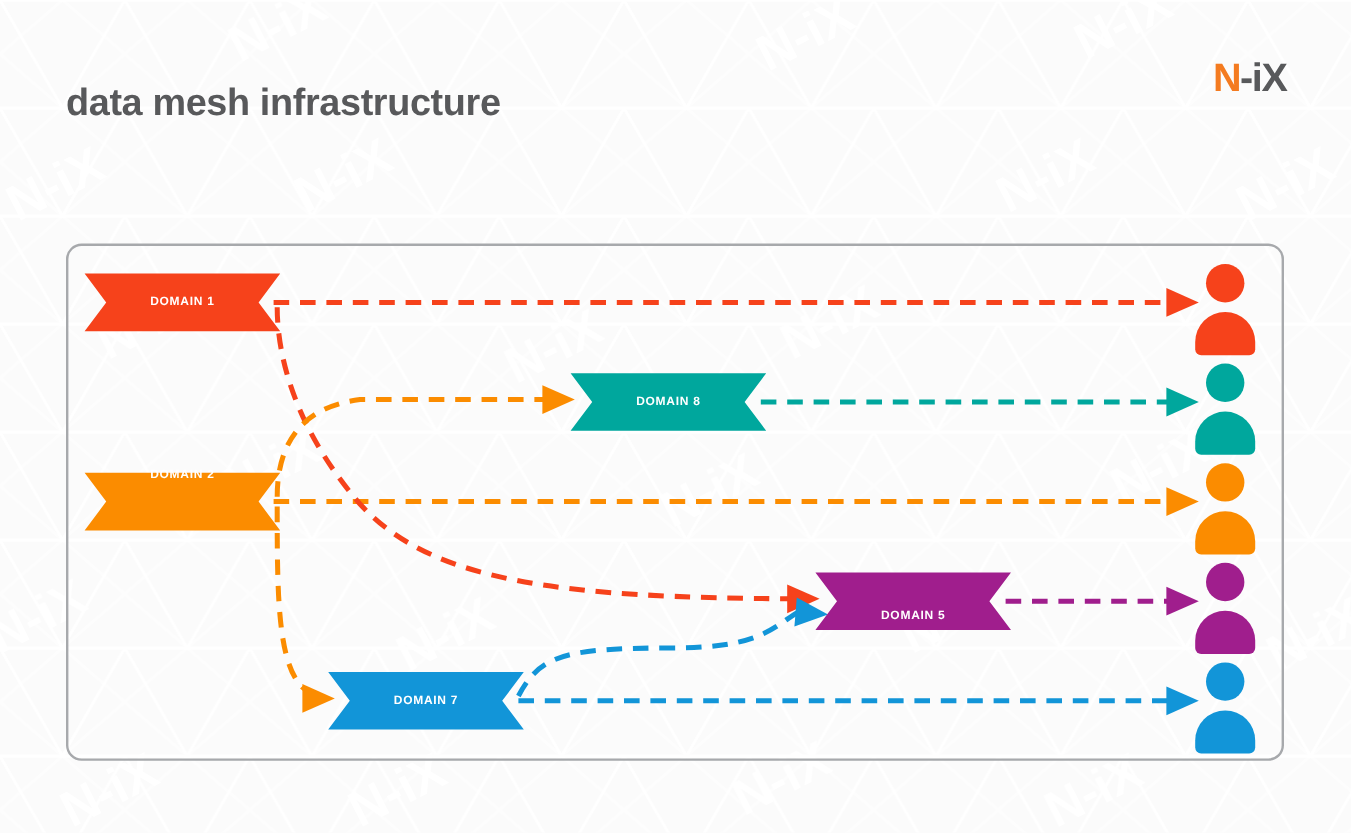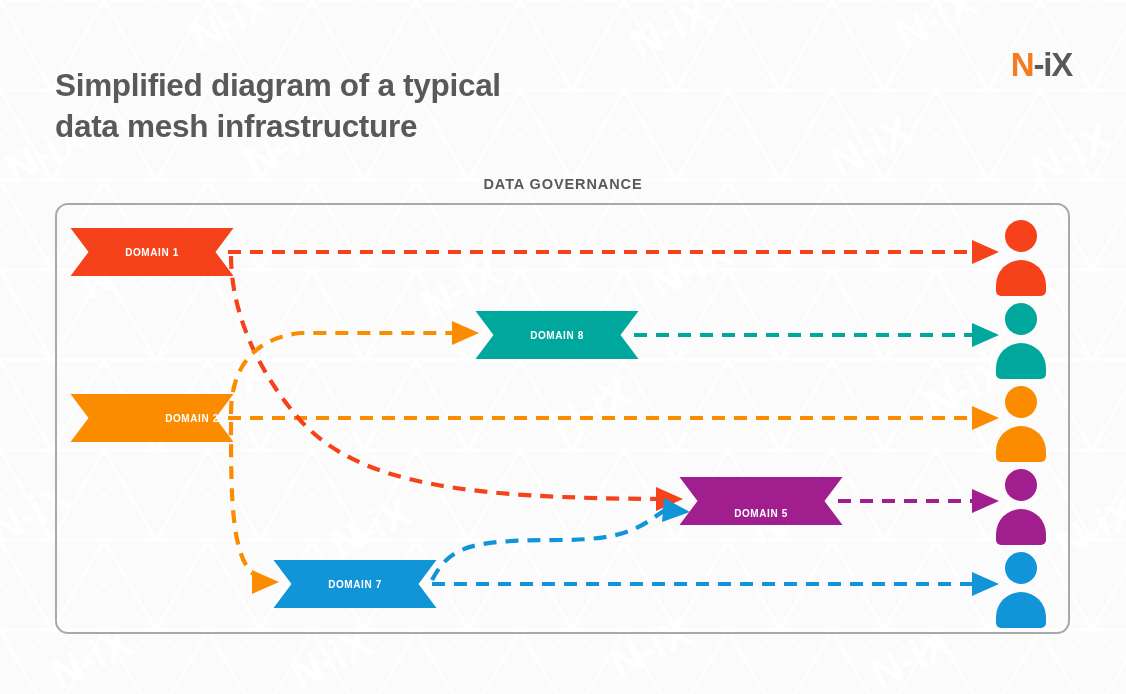--- a/index.html
+++ b/index.html
@@ -107,29 +107,27 @@
       <text x="935" y="420" transform="rotate(-27 935 420)">N-iX</text>
       <text x="1065" y="560" transform="rotate(-27 1065 560)">N-iX</text>
       <text x="60" y="690" transform="rotate(-27 60 690)">N-iX</text>
       <text x="300" y="690" transform="rotate(-27 300 690)">N-iX</text>
       <text x="620" y="680" transform="rotate(-27 620 680)">N-iX</text>
       <text x="880" y="690" transform="rotate(-27 880 690)">N-iX</text>
     </g>
   </svg>
 
   <h1 class="title">
-    <span class="ln">Simplified diagram of a typical</span>
     <span class="ln">data mesh infrastructure</span>
   </h1>
 
   <div class="logo">
     <span class="n">N</span><span class="ix">-iX</span>
   </div>
 
-  <div class="gov-label">DATA GOVERNANCE</div>
 
   <div class="gov-box"></div>
 
   <svg class="diagram" viewBox="0 0 1126 694" width="1126" height="694">
 
     <g fill="none" stroke-width="4.2" stroke-linecap="butt">
 
       <g>
         <path d="M228 252 L980 252" stroke="#f6421b" stroke-dasharray="13 9"></path>
         <polygon points="972,240 999,252 972,264" fill="#f6421b" stroke="none"></polygon>
@@ -202,18 +200,18 @@
         <path d="M996 534 a25 25 0 0 1 50 0 v6 a5 5 0 0 1 -5 5 h-40 a5 5 0 0 1 -5 -5 z" fill="#a01e8d"></path>
       </g>
       <g>
         <circle cx="1021" cy="568" r="16" fill="#1295d8"></circle>
         <path d="M996 617 a25 25 0 0 1 50 0 v6 a5 5 0 0 1 -5 5 h-40 a5 5 0 0 1 -5 -5 z" fill="#1295d8"></path>
       </g>
     </g>
   </svg>
 
   <div class="dom-label" style="left:152px;top:252px;">DOMAIN 1</div>
-  <div class="dom-label" style="left:152px;top:418px;margin-left:40px;">DOMAIN 2</div>
+  <div class="dom-label" style="left:152px;top:396px;">DOMAIN 2</div>
   <div class="dom-label" style="left:557px;top:335px;">DOMAIN 8</div>
   <div class="dom-label" style="left:355px;top:584px;">DOMAIN 7</div>
   <div class="dom-label" style="left:761px;top:513px;">DOMAIN 5</div>
 
 </div>
 
 </body></html>

